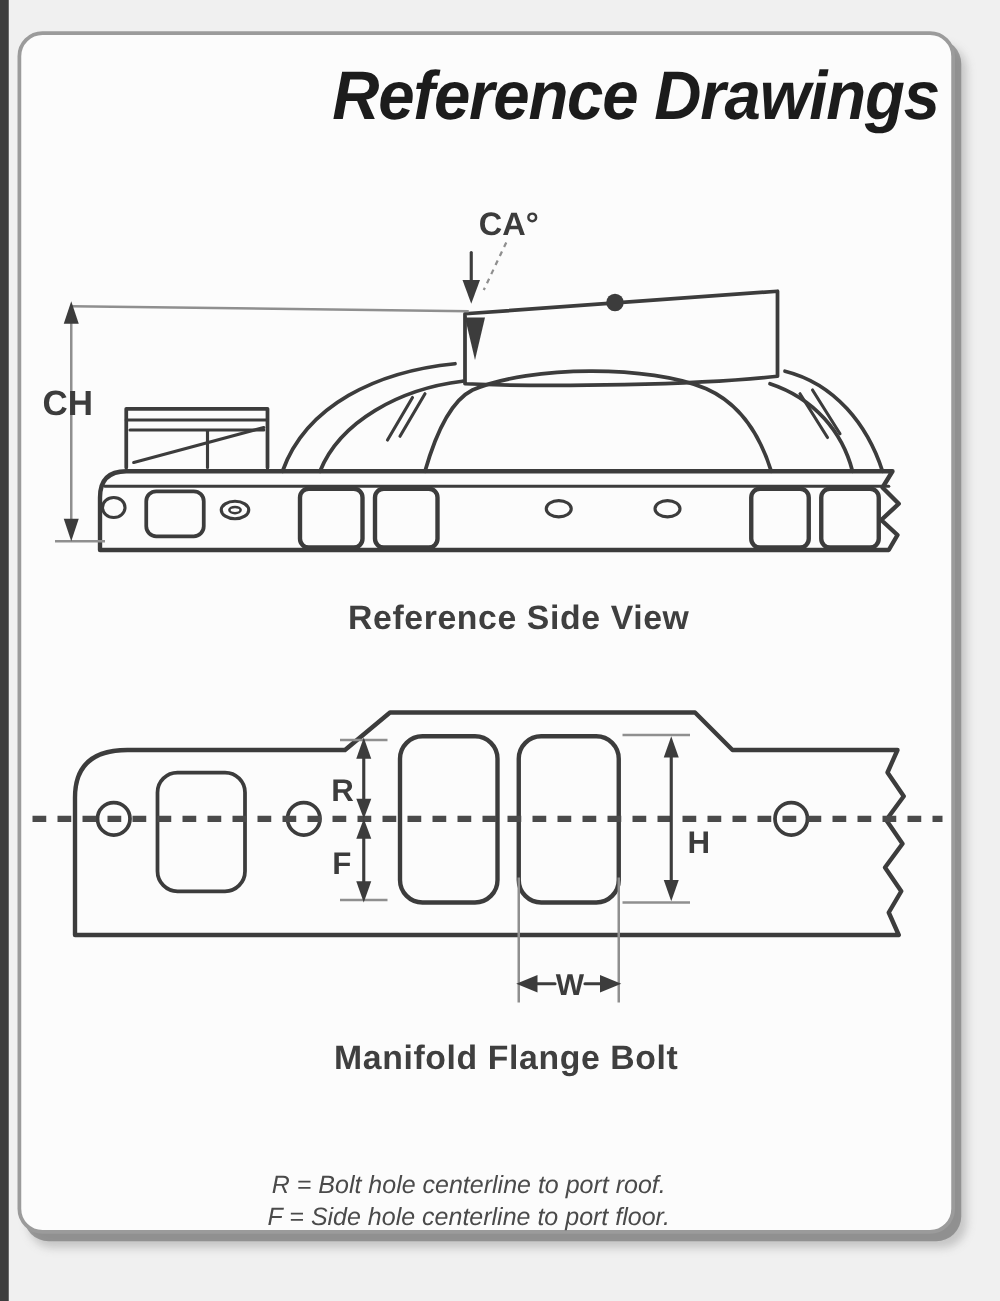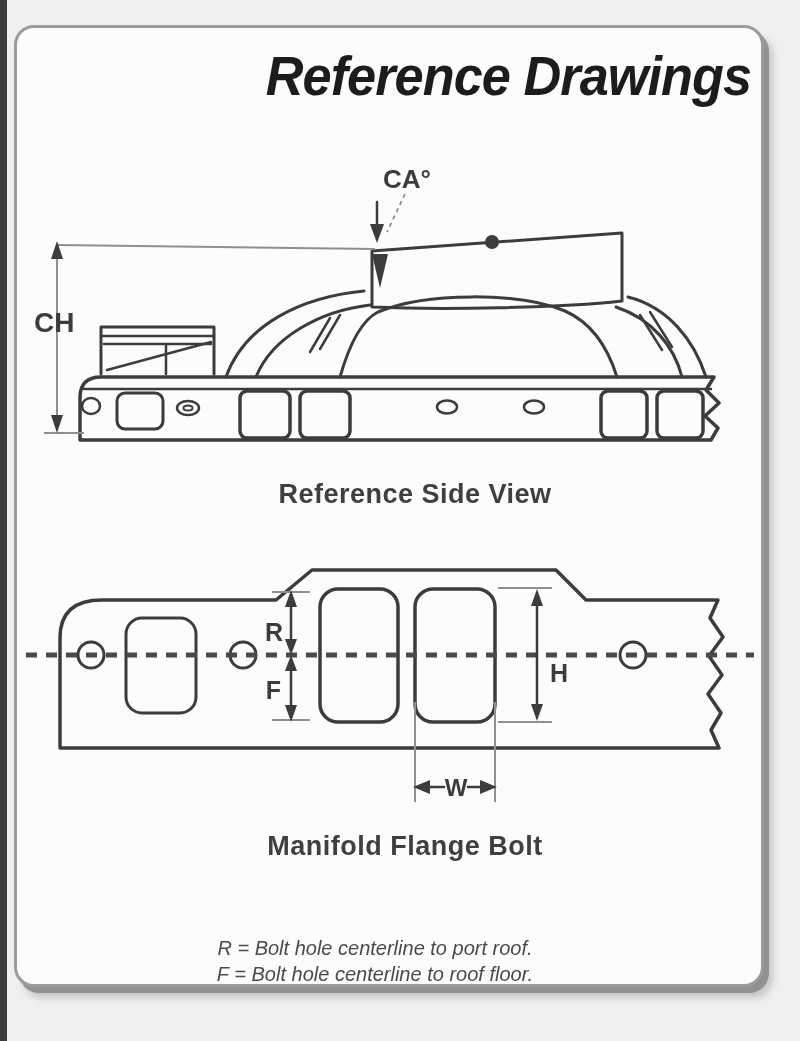--- a/index.html
+++ b/index.html
@@ -156,14 +156,14 @@
     <polygon class="arrow" points="413,787 430,780 430,794"></polygon>
     <polygon class="arrow" points="497,787 480,780 480,794"></polygon>
     <text class="lbl" x="456" y="796" font-size="24" text-anchor="middle">W</text>
   </g>
 </svg>
 
 <div class="caption caption-flange">Manifold Flange Bolt</div>
 
 <div class="legend">
   <div>R = Bolt hole centerline to port roof.</div>
-  <div>F = Bolt hole centerline to roof floor.</div>
+  <div>F = Side hole centerline to port floor.</div>
 </div>
 
 </body></html>

